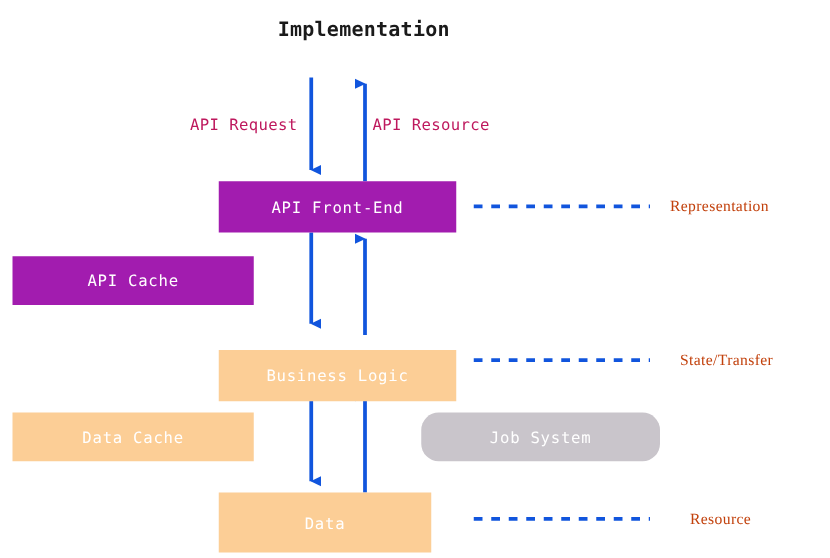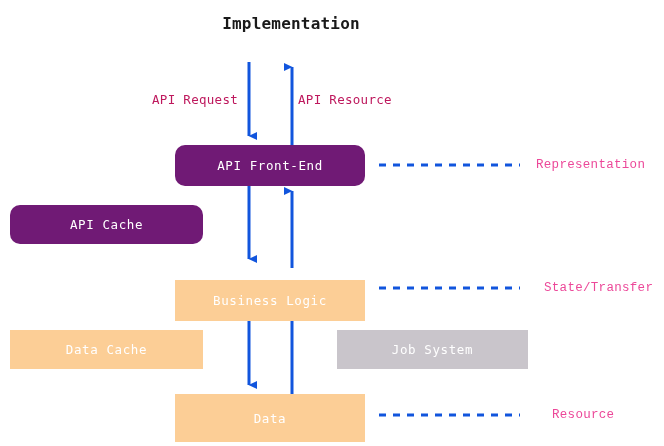--- a/index.html
+++ b/index.html
@@ -38,49 +38,49 @@
     position: absolute;
     display: flex;
     align-items: center;
     justify-content: center;
     color: #ffffff;
     font-size: 12.5px;
     font-family: "DejaVu Sans Mono", "Liberation Mono", monospace;
     letter-spacing: 0.6px;
     box-sizing: border-box;
   }
-  .node-cyan   { background: #701a75; border-radius: 10px; }
+  .node-cyan   { background: #a21caf; }
   .node-peach  { background: #fcce96; }
-  .node-gray   { background: #c9c5cb; }
+  .node-gray   { background: #c9c5cb; border-radius: 14px; }
 
   .n-api-frontend { left: 175px; top: 145px;  width: 190px; height: 41px; }
   .n-business     { left: 175px; top: 268px;  width: 190px; height: 41px; margin-top: 12px; }
-  .n-data         { left: 175px; top: 394px;  width: 190px; height: 48px; }
+  .n-data         { left: 175px; top: 394px;  width: 170px; height: 48px; }
   .n-api-cache    { left: 10px;  top: 205px;  width: 193px; height: 39px; text-align: right; }
   .n-data-cache   { left: 10px;  top: 330px;  width: 193px; height: 39px; }
   .n-job-system   { left: 337px; top: 330px;  width: 191px; height: 39px; }
 
   
   .flow-label {
     position: absolute;
     font-size: 12.5px;
     color: #be185d;
     font-family: "DejaVu Sans Mono", "Liberation Mono", monospace;
     white-space: nowrap;
     letter-spacing: 0.3px;
   }
   .l-api-request  { left: 152px; top: 92px;  }
   .l-api-response { left: 298px; top: 92px;  }
 
   
   .side-label {
     position: absolute;
     font-size: 12.5px;
-    color: #ec4899;
-    font-family: Liberation Mono, monospace;
+    color: #c2410c;
+    font-family: Liberation Serif, serif;
     white-space: nowrap;
     letter-spacing: 0.3px;
   }
   .s-representation { left: 536px; top: 158px; }
   .s-state          { left: 544px; top: 281px; }
   .s-resource       { left: 552px; top: 408px; }
 
   
   #wires {
     position: absolute;

